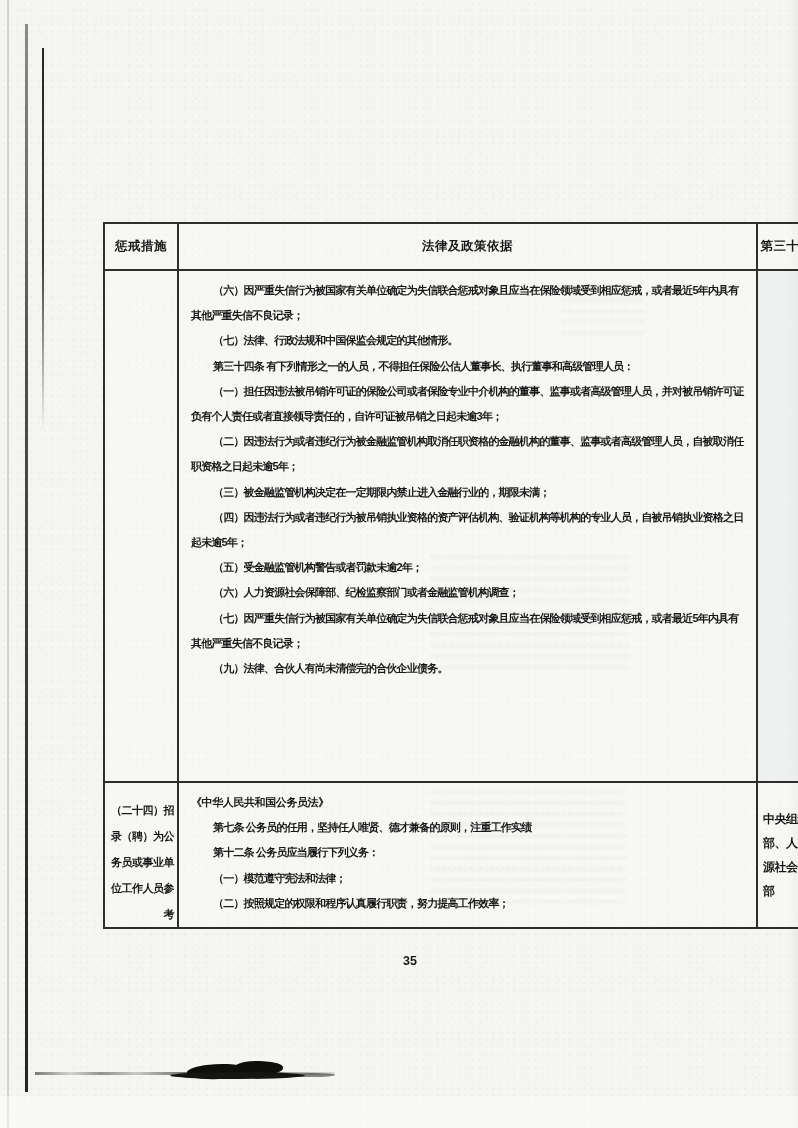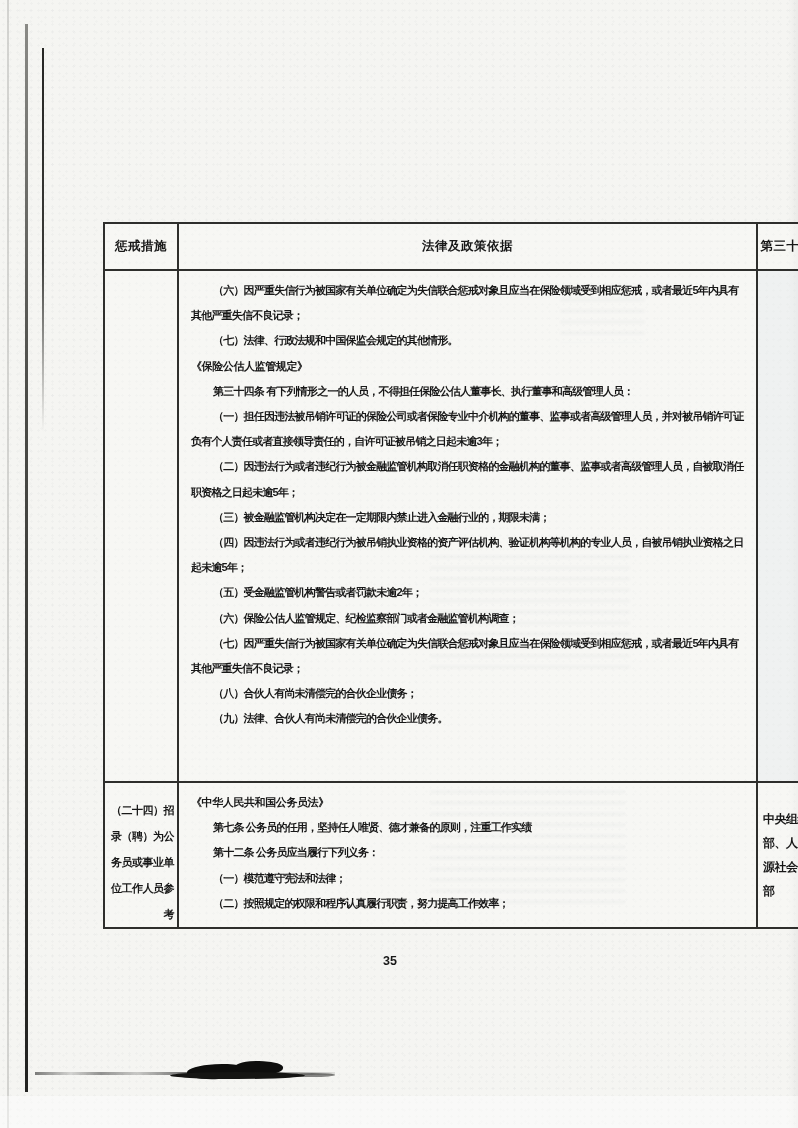--- a/index.html
+++ b/index.html
@@ -46,21 +46,21 @@
   .basis-cell { padding:7px 12px 0 12px; }
   .basis-cell p { margin:0; font-size:11px; line-height:25.2px; letter-spacing:-0.8px;
                   font-weight:600; text-indent:2em; }
   .basis-cell p.law-title { text-indent:0; font-weight:700; letter-spacing:-0.4px; }
   .measure-cell { padding:14px 3px 0 5px; font-size:11px; line-height:26px;
                   letter-spacing:-0.5px; font-weight:600;text-align:right; }
   .unit-cell { display:flex; align-items:center; padding:4px 3px 4px 5px;
                font-size:12px; line-height:24px; letter-spacing:-0.5px; font-weight:600; }
   .unit-row1 { background:rgba(205,215,228,0.18); }
 
-  .page-number { position:absolute; left:370px; top:954px; width:40px; text-align:center;
+  .page-number { position:absolute; left:390px; top:954px; width:40px; text-align:center;
                  font-size:12.5px; font-weight:bold; letter-spacing:0; }
 
   
   .smudge { position:absolute; left:35px; top:1060px; width:300px; height:28px; }
   .smudge .streak { position:absolute; left:0; top:12px; width:300px; height:3px; filter:blur(0.4px);
       background:linear-gradient(90deg,
         rgba(25,25,25,0.55) 0%, rgba(25,25,25,0.15) 12%, rgba(25,25,25,0.45) 22%,
         rgba(25,25,25,0.2) 34%, rgba(25,25,25,0.5) 46%, rgba(25,25,25,0.75) 58%,
         rgba(25,25,25,0.85) 72%, rgba(25,25,25,0.35) 84%, rgba(25,25,25,0.1) 100%); }
   .smudge .blob-a { position:absolute; left:152px; top:4px;  width:62px; height:15px; background:#0e0e0d;
@@ -88,30 +88,28 @@
 <div class="doc-table">
 
   <div class="cell hcell">惩戒措施</div>
   <div class="cell hcell">法律及政策依据</div>
   <div class="cell hcell last-col">第三十四条</div>
 
   <div class="cell measure-cell"></div>
   <div class="cell basis-cell">
     <p>（六）因严重失信行为被国家有关单位确定为失信联合惩戒对象且应当在保险领域受到相应惩戒，或者最近5年内具有其他严重失信不良记录；</p>
     <p>（七）法律、行政法规和中国保监会规定的其他情形。</p>
-    <p class="law-title">《保险公估人监管规定》</p>
     <p>第三十四条 有下列情形之一的人员，不得担任保险公估人董事长、执行董事和高级管理人员：</p>
     <p>（一）担任因违法被吊销许可证的保险公司或者保险专业中介机构的董事、监事或者高级管理人员，并对被吊销许可证负有个人责任或者直接领导责任的，自许可证被吊销之日起未逾3年；</p>
     <p>（二）因违法行为或者违纪行为被金融监管机构取消任职资格的金融机构的董事、监事或者高级管理人员，自被取消任职资格之日起未逾5年；</p>
     <p>（三）被金融监管机构决定在一定期限内禁止进入金融行业的，期限未满；</p>
     <p>（四）因违法行为或者违纪行为被吊销执业资格的资产评估机构、验证机构等机构的专业人员，自被吊销执业资格之日起未逾5年；</p>
     <p>（五）受金融监管机构警告或者罚款未逾2年；</p>
-    <p>（六）保险公估人监管规定、纪检监察部门或者金融监管机构调查；</p>
+    <p>（六）人力资源社会保障部、纪检监察部门或者金融监管机构调查；</p>
     <p>（七）因严重失信行为被国家有关单位确定为失信联合惩戒对象且应当在保险领域受到相应惩戒，或者最近5年内具有其他严重失信不良记录；</p>
-    <p>（八）合伙人有尚未清偿完的合伙企业债务；</p>
     <p>（九）法律、合伙人有尚未清偿完的合伙企业债务。</p>
   </div>
   <div class="cell unit-cell unit-row1 last-col"></div>
 
   <div class="cell measure-cell last-row">（二十四）招录（聘）为公务员或事业单位工作人员参考</div>
   <div class="cell basis-cell last-row">
     <p class="law-title">《中华人民共和国公务员法》</p>
     <p>第七条 公务员的任用，坚持任人唯贤、德才兼备的原则，注重工作实绩</p>
     <p>第十二条 公务员应当履行下列义务：</p>
     <p>（一）模范遵守宪法和法律；</p>

